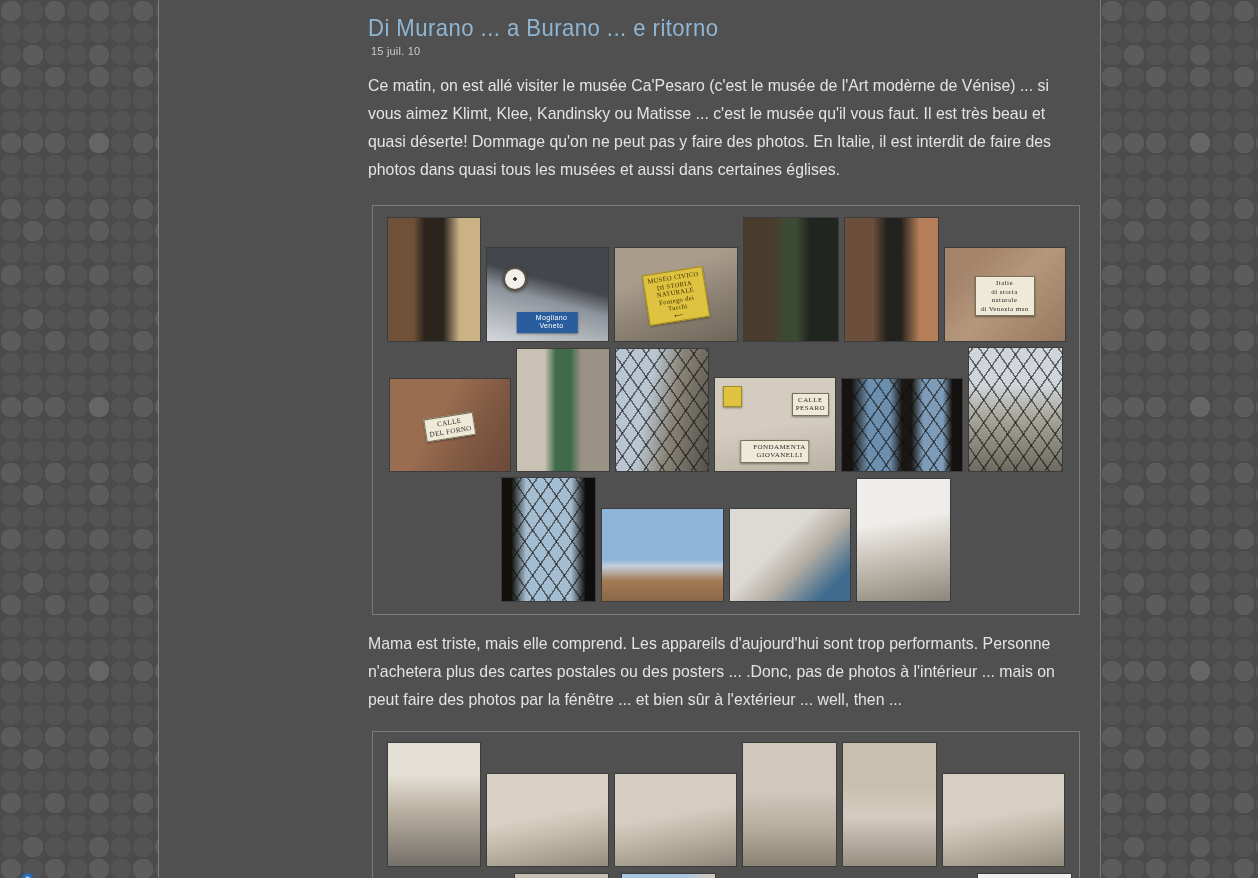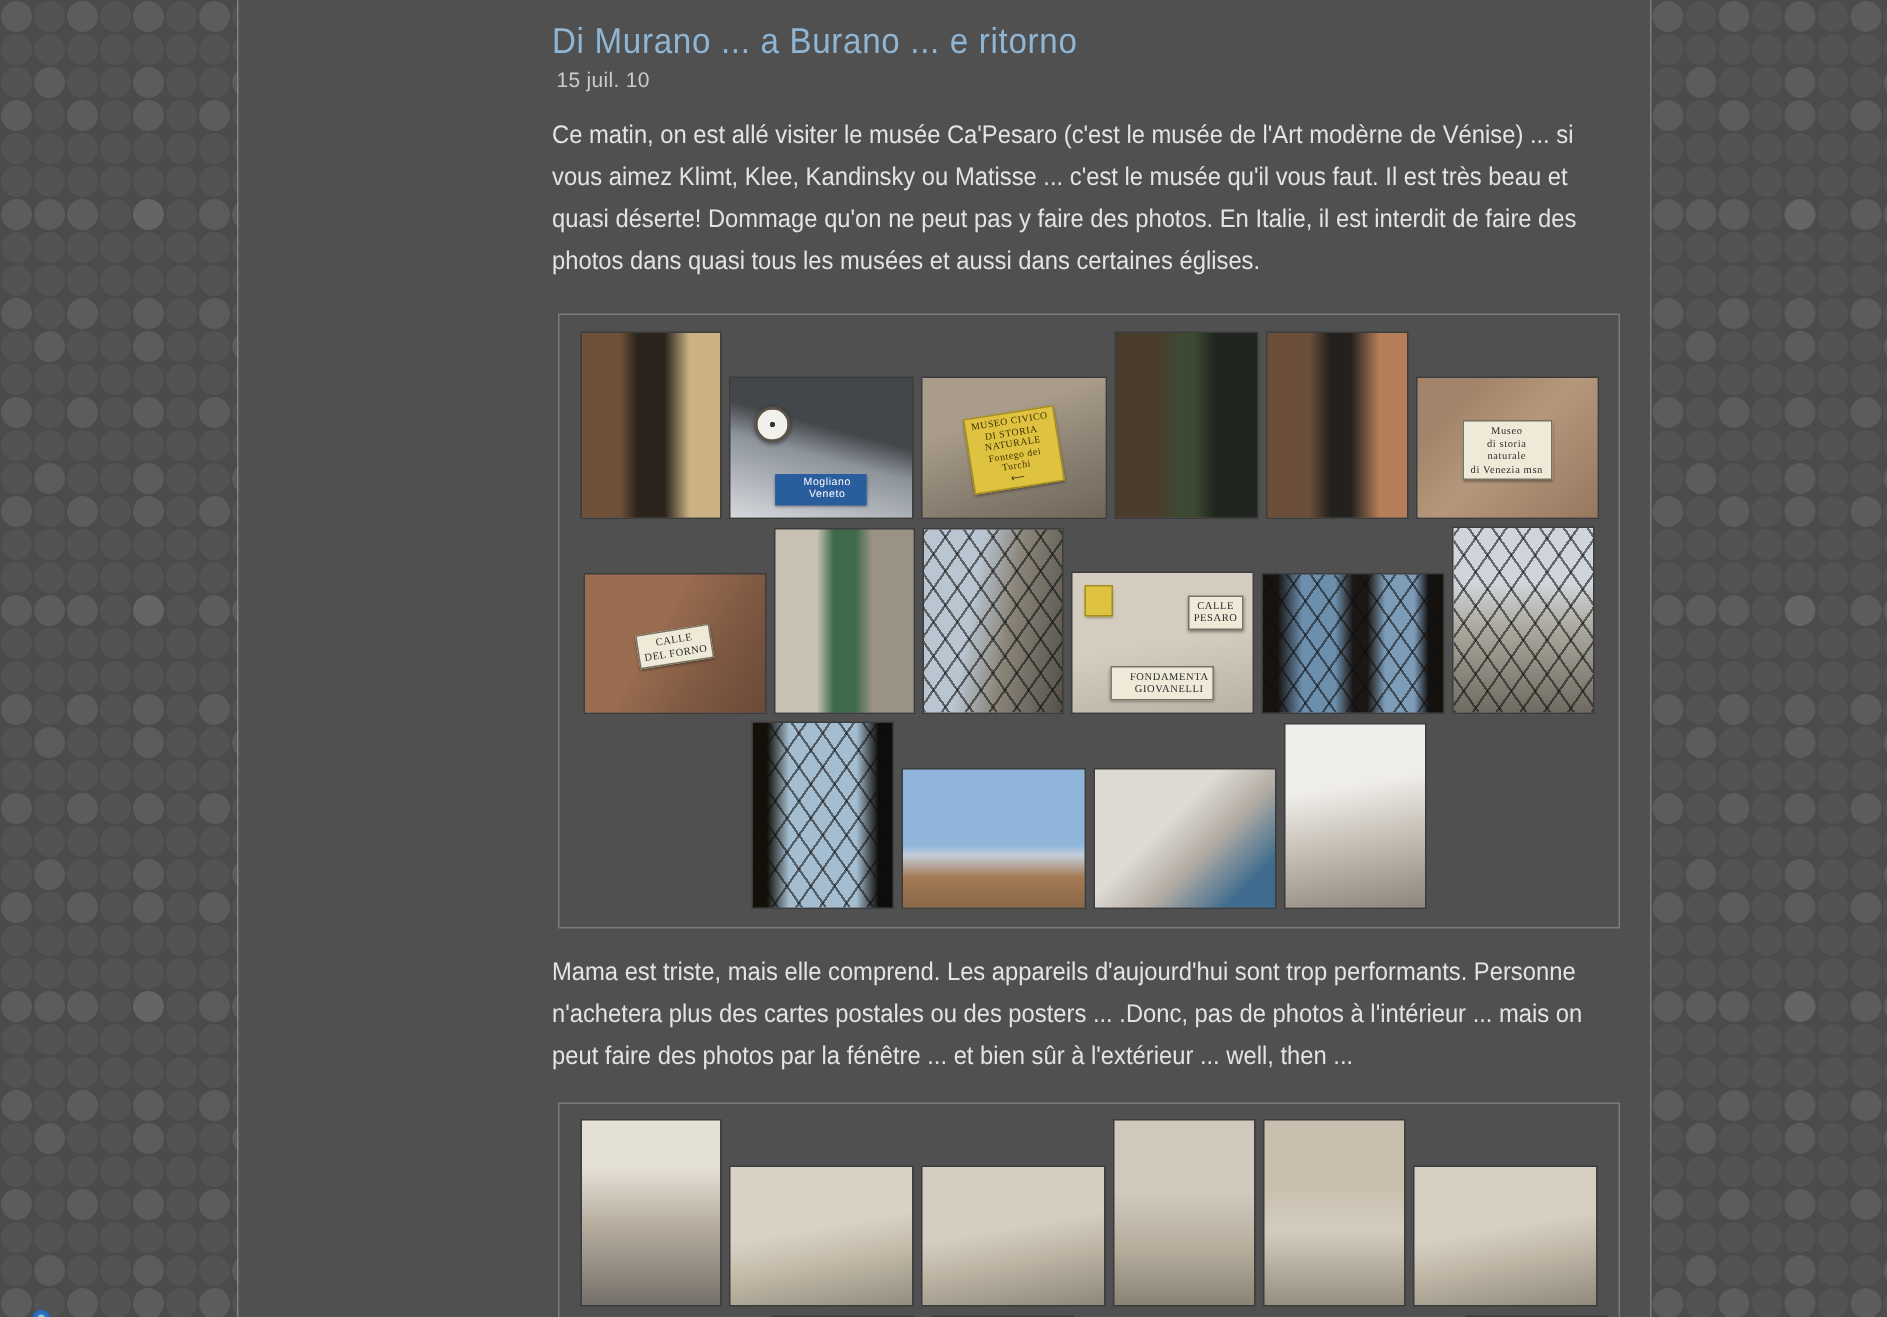--- a/index.html
+++ b/index.html
@@ -36,21 +36,21 @@
   }
   .post{margin-left:208px;width:712px;padding-top:14px;}
   .post-title{
     margin:0;font-size:24px;font-weight:400;letter-spacing:0.5px;
     color:var(--title-color);
     transform:scaleX(0.92);transform-origin:0 50%;
     white-space:nowrap;cursor:pointer;
     font-family:"Liberation Sans", sans-serif;
   }
   .post-date{
-    margin:3px 0 0 3px;font-size:14px;color:var(--date-color);
+    margin:3px 0 0 3px;font-size:11px;color:var(--date-color);
     letter-spacing:0.2px;
   }
   .post p{
     margin:15px 0 0;width:762px;
     font-size:17px;line-height:28px;color:var(--text-color);
     transform:scaleX(0.932);transform-origin:0 0;
     letter-spacing:0px;
   }
   .gallery{
     border:1px solid var(--gallery-border);
@@ -118,21 +118,21 @@
           </div>
           <div class="thumb" title="Yellow sign Museo Civico di Storia Naturale" style="width: 122px; height: 93px; background: linear-gradient(160deg, rgb(169, 156, 139) 0%, rgb(169, 156, 139) 30%, rgb(142, 131, 116) 60%, rgb(111, 102, 90) 100%);">
             <span class="sign yellow pos-c tilt">MUSEO CIVICO
 DI STORIA NATURALE
 Fontego dei Turchi
 ⟵</span>
           </div>
           <div class="thumb" title="Canal with overhanging greenery" style="width: 94px; height: 123px; background: linear-gradient(90deg, rgb(74, 60, 44) 0%, rgb(74, 60, 44) 30%, rgb(61, 74, 51) 45%, rgb(61, 74, 51) 55%, rgb(32, 38, 31) 70%, rgb(32, 38, 31) 100%);"></div>
           <div class="thumb" title="Narrow canal with tall houses" style="width: 93px; height: 123px; background: linear-gradient(90deg, rgb(107, 79, 58) 0%, rgb(107, 79, 58) 30%, rgb(35, 33, 30) 45%, rgb(35, 33, 30) 60%, rgb(181, 125, 88) 80%, rgb(181, 125, 88) 100%);"></div>
           <div class="thumb" title="Museo di storia naturale di Venezia panel on brick wall" style="width: 120px; height: 93px; background: linear-gradient(135deg, rgb(163, 132, 106) 0%, rgb(163, 132, 106) 20%, rgb(181, 151, 124) 50%, rgb(150, 120, 95) 100%);">
-            <span class="sign white pos-c">Museo
+            <span class="sign white pos-c">Italie
 di storia naturale
 di Venezia      msn</span>
           </div>
         </div>
         <div class="thumb-row center">
           <div class="thumb" title="Calle del Forno street sign on brick wall" style="width: 120px; height: 92px; background: linear-gradient(120deg, rgb(154, 108, 80) 0%, rgb(154, 108, 80) 40%, rgb(126, 88, 66) 70%, rgb(107, 74, 56) 100%);">
             <span class="sign white pos-c tilt">CALLE
 DEL  FORNO</span>
           </div>
           <div class="thumb" title="Arched doorway with green door" style="width: 92px; height: 122px; background: linear-gradient(90deg, rgb(201, 194, 180) 0%, rgb(201, 194, 180) 30%, rgb(63, 107, 74) 42%, rgb(63, 107, 74) 58%, rgb(154, 146, 132) 70%, rgb(154, 146, 132) 100%);"></div>

